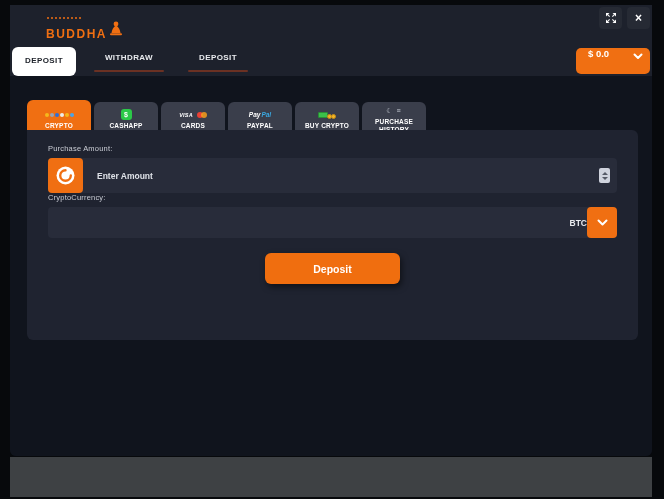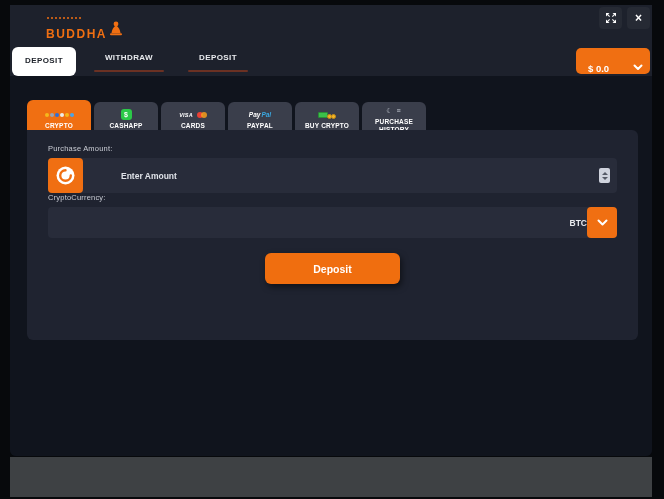--- a/index.html
+++ b/index.html
@@ -41,21 +41,21 @@
                   padding:0 11px; line-height:1; }
   .tab-underline { height:2px; width:100%; background:#6b3123; margin-top:8px;
                    border-radius:1px; }
   .nav-tab.active { background:#fff; border-radius:6px; padding:10px 13px 11px; margin:0;
                     margin-right:6px; }
   .nav-tab.active .lbl { color:#20242c; padding:0; }
 
   
   .balance-wrap { position:absolute; right:2px; top:43px; width:74px; }
   .balance-btn { width:74px; height:26px; background:#f06f12; border:none; border-radius:5px;
-                 display:flex; align-items:flex-end; justify-content:space-between;
+                 display:flex; align-items:flex-start; justify-content:space-between;
                  padding:0 7px 0 12px; cursor:pointer; }
   .balance-btn .amt { color:#fff; font-size:9.5px; font-weight:bold; }
   .balance-underline { display:block; height:2px; background:#5e2c1e; margin-top:3px;
                        border-radius:1px; }
 
   
   .content { position:absolute; left:0; top:71px; width:100%; height:380px; background:#10141d; }
 
   
   .pay-tabs { position:absolute; left:17px; top:24px; display:flex; align-items:flex-start; }
@@ -82,21 +82,21 @@
   .coin-g { width:5px; height:5px; border-radius:50%; background:#f0b429;
             border:1px solid #c78d12; margin-left:-2px; margin-top:4px; }
   .hist-glyph { color:#cdd2db; font-size:7px; line-height:1; letter-spacing:1px; }
 
   
   .panel { position:absolute; left:17px; top:54px; width:611px; height:210px;
            background:#1f2330; border-radius:0 6px 6px 6px; padding:14px 21px 0; }
   .field-label { display:block; color:#c9ccd4; font-size:7.5px; letter-spacing:.2px; }
 
   .input-row { position:relative; margin-top:5px; height:35px; background:#282c3a;
-               border-radius:4px; display:flex; align-items:center;gap:24px; }
+               border-radius:4px; display:flex; align-items:center; }
   .coin-badge { width:35px; height:35px; background:#f06f12; border-radius:4px;
                 display:flex; align-items:center; justify-content:center; flex:none; }
   .amount-input { flex:1; height:100%; background:transparent; border:none; outline:none;
                   color:#e6e8ec; font-size:8.5px; font-weight:bold; padding-left:14px;
                   font-family:"Liberation Sans", sans-serif; }
   .amount-input::placeholder { color:#dfe2e8; opacity:1; }
   .spinner { width:11px; height:15px; background:#cfd3dd; border-radius:2px; margin-right:7px;
              display:flex; flex-direction:column; align-items:center; justify-content:center;
              gap:2px; cursor:pointer; flex:none; }
   .spin-up { width:0; height:0; border-left:3px solid transparent;

